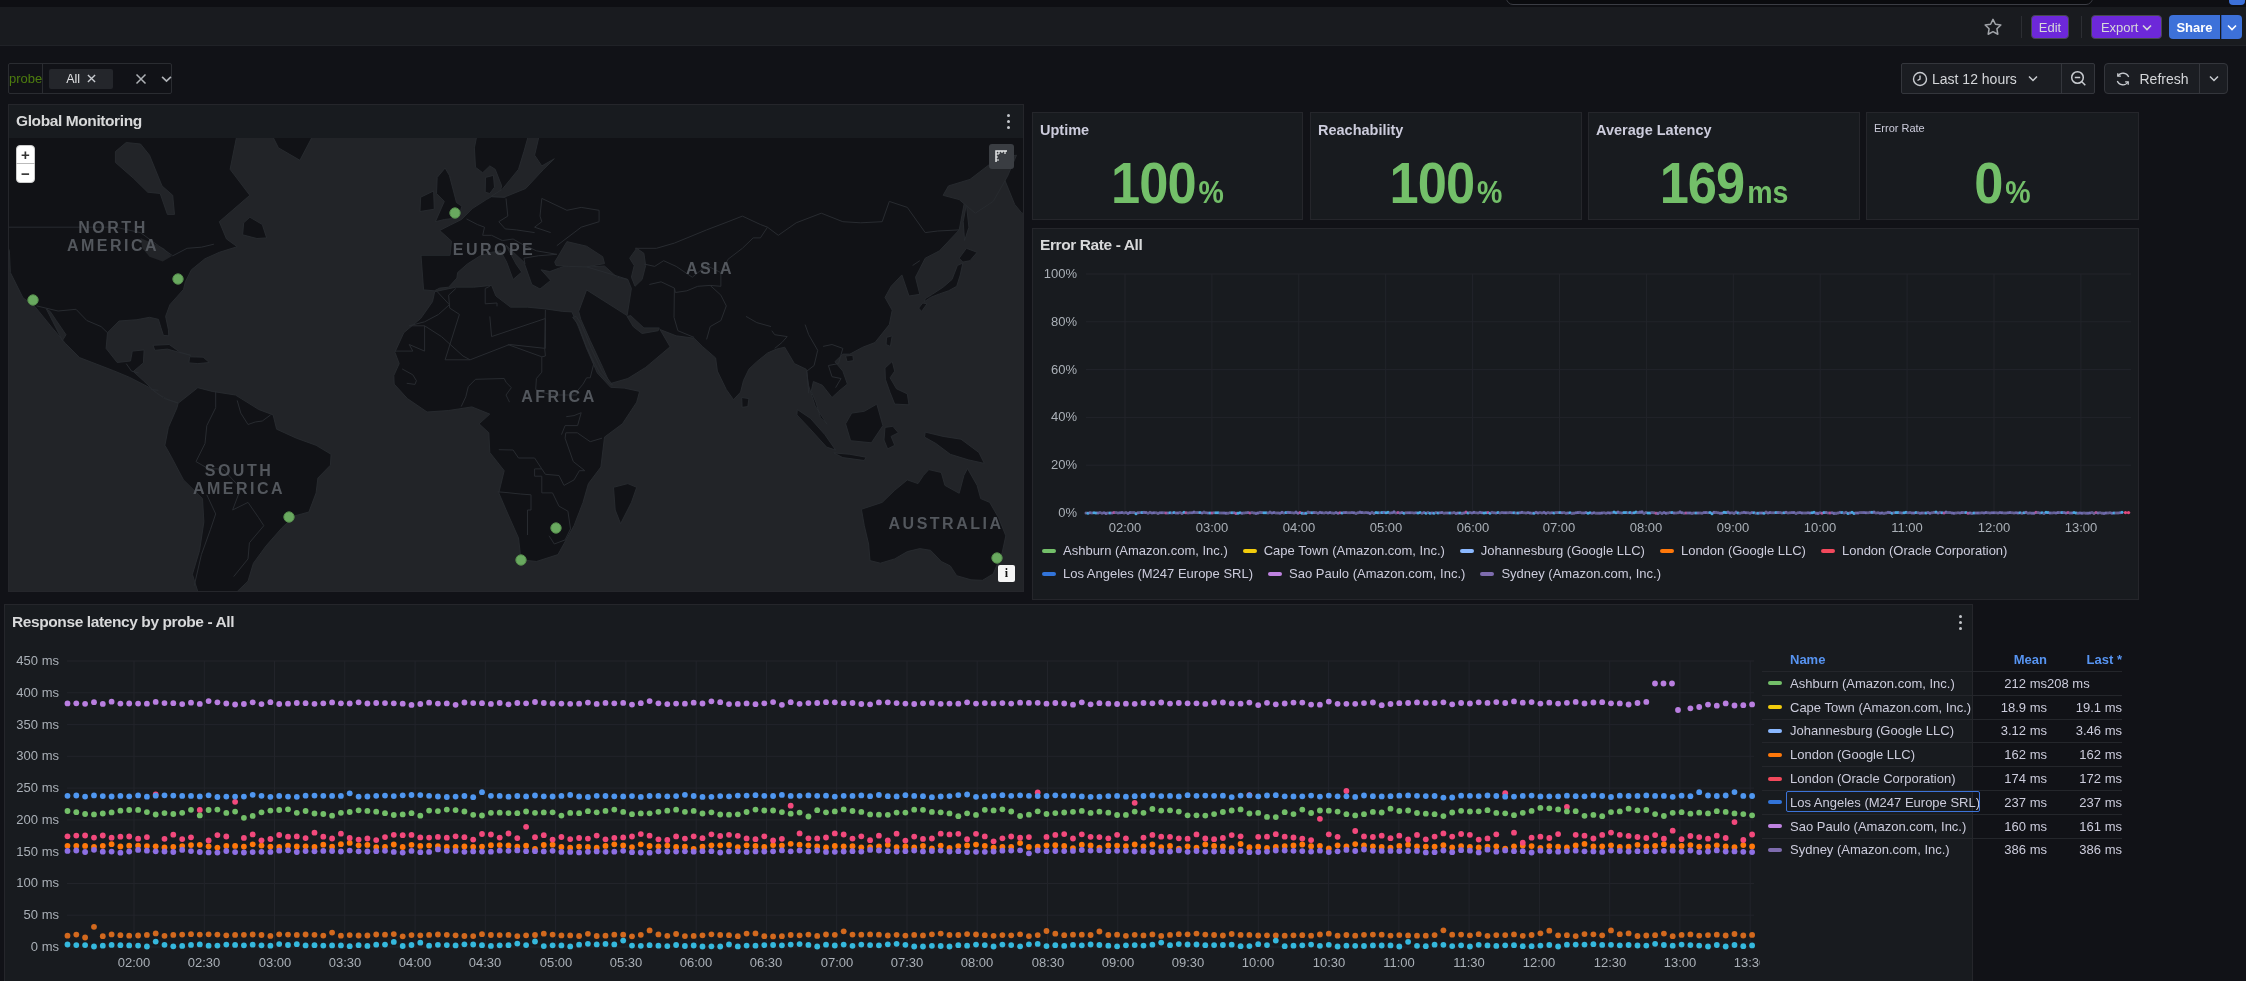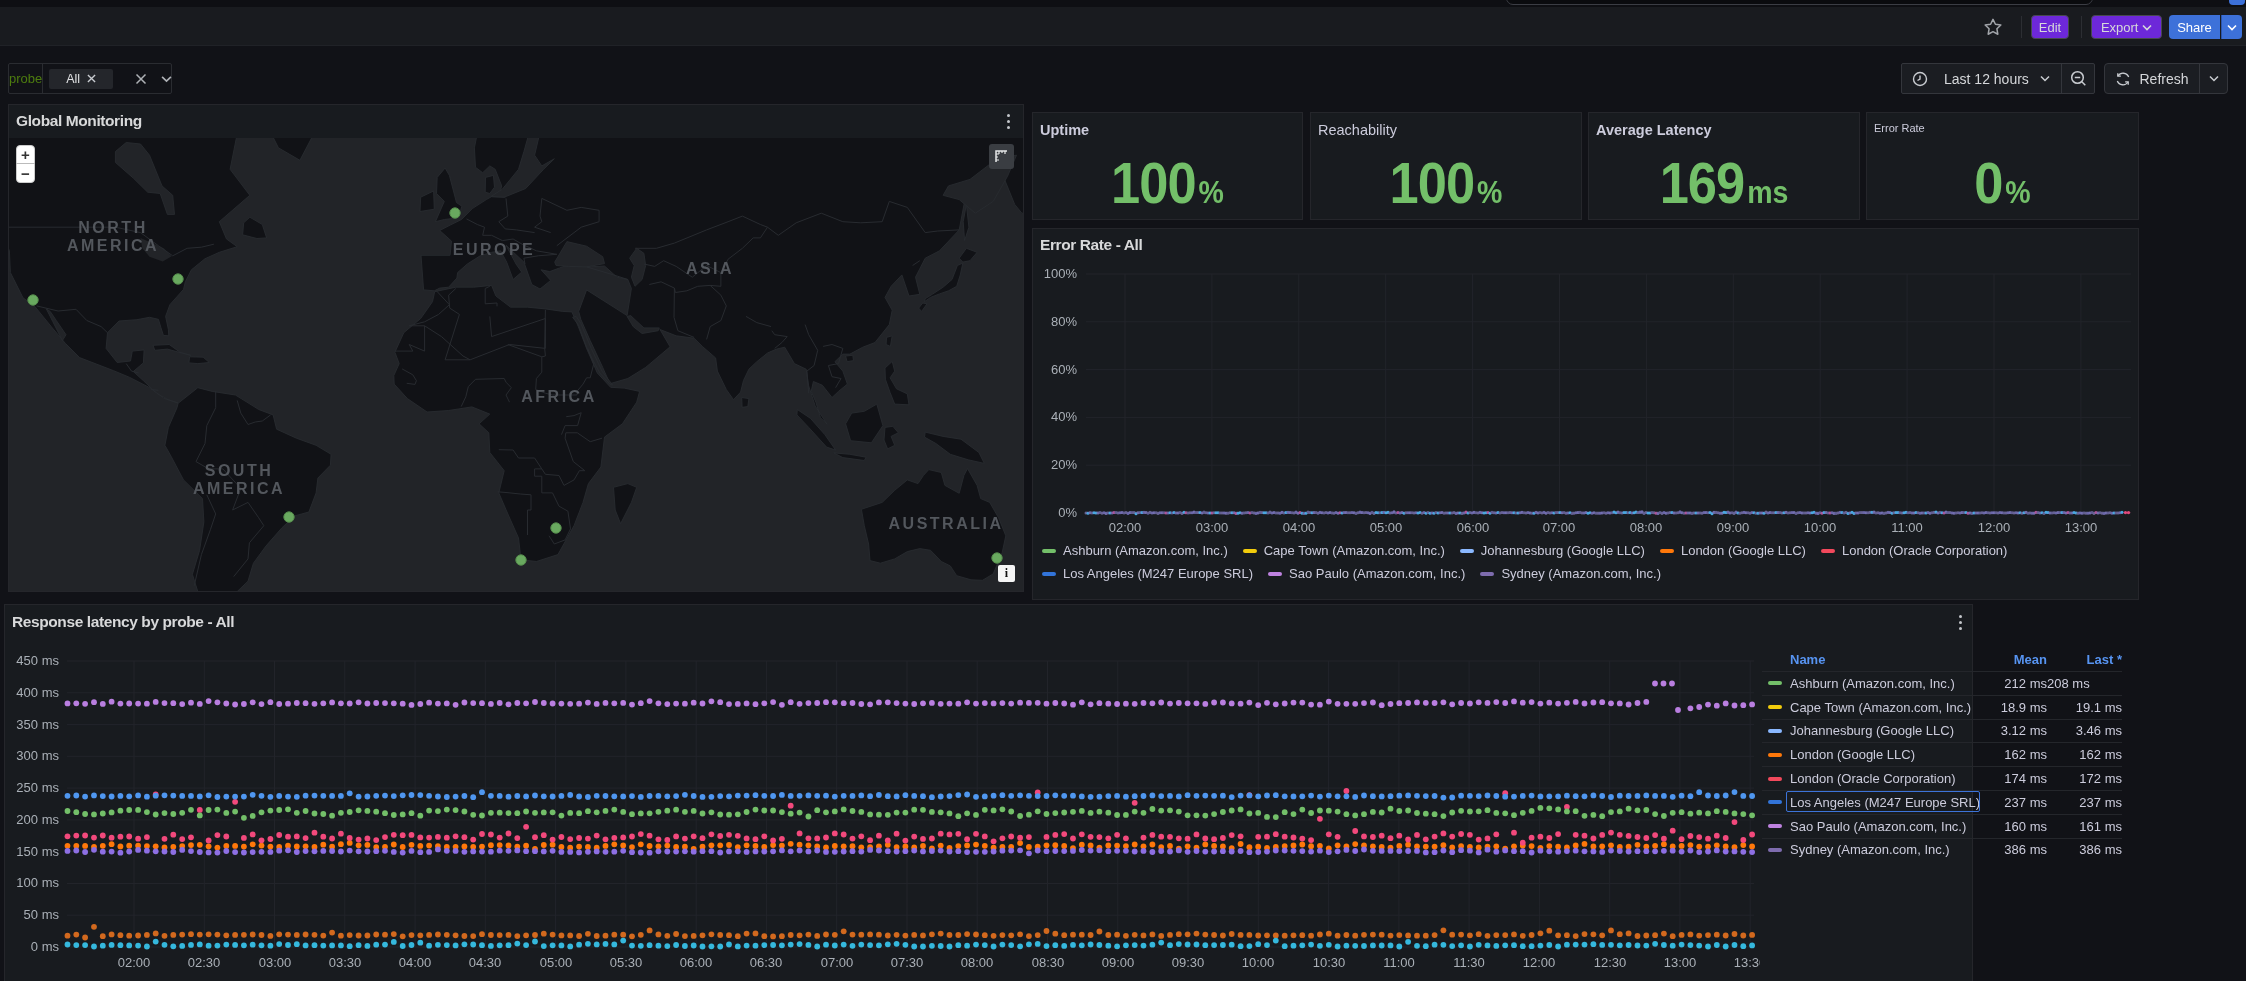--- a/index.html
+++ b/index.html
@@ -21,21 +21,21 @@
 <div class="abs" style="left:0;top:7px;width:2246px;height:39px;background:#191b1f;border-bottom:1px solid #202227">
     <svg class="abs" style="left:1983px;top:10px" width="20" height="20" viewBox="0 0 24 24" fill="none" stroke="#a2a5aa" stroke-width="1.8" stroke-linejoin="round">
       <path d="M12 2.8 L14.9 8.7 L21.4 9.6 L16.7 14.2 L17.8 20.7 L12 17.6 L6.2 20.7 L7.3 14.2 L2.6 9.6 L9.1 8.7 Z"></path>
     </svg>
     <div class="abs" style="left:2021px;top:9px;width:1px;height:22px;background:#2c2e33"></div>
     <div class="navbtn" style="left:2031px;top:8px;width:38px">Edit</div>
     <div class="abs" style="left:2081px;top:9px;width:1px;height:22px;background:#2c2e33"></div>
     <div class="navbtn" style="left:2091px;top:8px;width:71px">Export&nbsp;<svg width="10" height="7" viewBox="0 0 10 7" fill="none" stroke="#d7d8da" stroke-width="1.6">
         <path d="M1 1.5 L5 5.5 L9 1.5"></path>
       </svg></div>
-    <div class="abs" style="left:2169px;top:8px;width:51px;height:24px;background:#3d71d9;border-radius:4px 0 0 4px;color:#fff;font-size:13px;font-weight:normal;display:flex;align-items:center;justify-content:center">Share</div>
+    <div class="abs" style="left:2169px;top:8px;width:51px;height:24px;background:#3d71d9;border-radius:4px 0 0 4px;color:#fff;font-size:13px;font-weight:bold;display:flex;align-items:center;justify-content:center">Share</div>
     <div class="abs" style="left:2220.5px;top:8px;width:21px;height:24px;background:#3d71d9;border-radius:0 4px 4px 0;border-left:1px solid #2a55ad;display:flex;align-items:center;justify-content:center">
       <svg width="10" height="7" viewBox="0 0 10 7" fill="none" stroke="#fff" stroke-width="1.6">
         <path d="M1 1.5 L5 5.5 L9 1.5"></path>
       </svg>
     </div>
   </div>
 <div class="abs" style="left:8px;top:63px;width:164px;height:31px;border:1px solid #2a2c31;border-radius:2px;display:flex;align-items:stretch">
     <div style="width:50px;border-right:1px solid #2a2c31;display:flex;align-items:center;justify-content:center;color:#4d7c0f;font-size:13px;font-weight:500">probe</div>
     <div style="flex:1;display:flex;align-items:center;padding:0 6px">
       <span style="background:#24262b;border-radius:2px;height:20px;display:inline-flex;align-items:center;padding:0 17px;color:#dfe0e2;font-size:12.5px;font-weight:500">All&nbsp;&nbsp;<svg width="9" height="9" viewBox="0 0 10 10" stroke="#c9ccd1" stroke-width="1.5">
@@ -48,21 +48,21 @@
         <path d="M1 1.5 L5 5.5 L9 1.5"></path>
       </svg>
     </div>
   </div>
 <div class="abs" style="left:1901px;top:63px;width:194px;height:31px;border:1px solid #34363c;border-radius:2px;background:#1b1d22;display:flex">
     <div style="width:159px;display:flex;align-items:center;padding-left:10px;color:#d5d7da;font-size:14px;font-weight:500">
       <svg width="16" height="16" viewBox="0 0 16 16" fill="none" stroke="#c9ccd1" stroke-width="1.4">
         <circle cx="8" cy="8" r="6.5"></circle>
         <path d="M8 4.5 L8 8 L5.5 9.5"></path>
       </svg>
-      <span style="margin-left:16px">Last 12 hours</span>
+      <span style="margin-left:4px">Last 12 hours</span>
       <svg style="margin-left:11px" width="10" height="7" viewBox="0 0 10 7" fill="none" stroke="#c9ccd1" stroke-width="1.5">
         <path d="M1 1.5 L5 5.5 L9 1.5"></path>
       </svg>
     </div>
     <div style="width:1px;background:#34363c"></div>
     <div style="flex:1;display:flex;align-items:center;justify-content:center">
       <svg width="17" height="17" viewBox="0 0 17 17" fill="none" stroke="#c9ccd1" stroke-width="1.5">
         <circle cx="7.5" cy="7.5" r="5.8"></circle>
         <path d="M4.8 7.5 L10.2 7.5 M11.8 11.8 L15.3 15.3"></path>
       </svg>
@@ -190,21 +190,21 @@
         <path d="M5 2 L5 5 M8 2 L8 4 M11 2 L11 5 M2 5 L5 5 M2 8 L4 8 M2 11 L5 11" stroke-width="1.2"></path>
       </svg>
     </div>
     <div class="abs" style="right:8px;bottom:9px;width:17px;height:17px;background:#f5f5f5;border-radius:2px;color:#111;font-size:12px;font-weight:bold;display:flex;align-items:center;justify-content:center;font-family:'Liberation Serif',serif">i</div>
   </div>
 <div class="panel" style="left:1032px;top:112px;width:271px;height:108px">
     <div class="abs" style="left:7px;top:9px;font-size:14.5px;font-weight:bold;color:#ccccdc">Uptime</div>
     <div class="statv" style="top:37px;font-size:57px;letter-spacing:-1px">100<span style="font-size:31px;letter-spacing:0;margin-left:3px">%</span></div>
   </div>
 <div class="panel" style="left:1310px;top:112px;width:272px;height:108px">
-    <div class="abs" style="left:7px;top:9px;font-size:14.5px;font-weight:normal;color:#ccccdc">Reachability</div>
+    <div class="abs" style="left:7px;top:9px;font-size:14.5px;font-weight:bold;color:#ccccdc">Reachability</div>
     <div class="statv" style="top:37px;font-size:57px;letter-spacing:-1px">100<span style="font-size:31px;letter-spacing:0;margin-left:3px">%</span></div>
   </div>
 <div class="panel" style="left:1588px;top:112px;width:272px;height:108px">
     <div class="abs" style="left:7px;top:9px;font-size:14.5px;font-weight:bold;color:#ccccdc">Average Latency</div>
     <div class="statv" style="top:37px;font-size:57px;letter-spacing:-1px">169<span style="font-size:31px;letter-spacing:0;margin-left:3px">ms</span></div>
   </div>
 <div class="panel" style="left:1866px;top:112px;width:273px;height:108px">
     <div class="abs" style="left:7px;top:9px;font-size:11px;font-weight:normal;color:#ccccdc">Error Rate</div>
     <div class="statv" style="top:37px;font-size:57px;letter-spacing:-1px">0<span style="font-size:31px;letter-spacing:0;margin-left:3px">%</span></div>
   </div>

